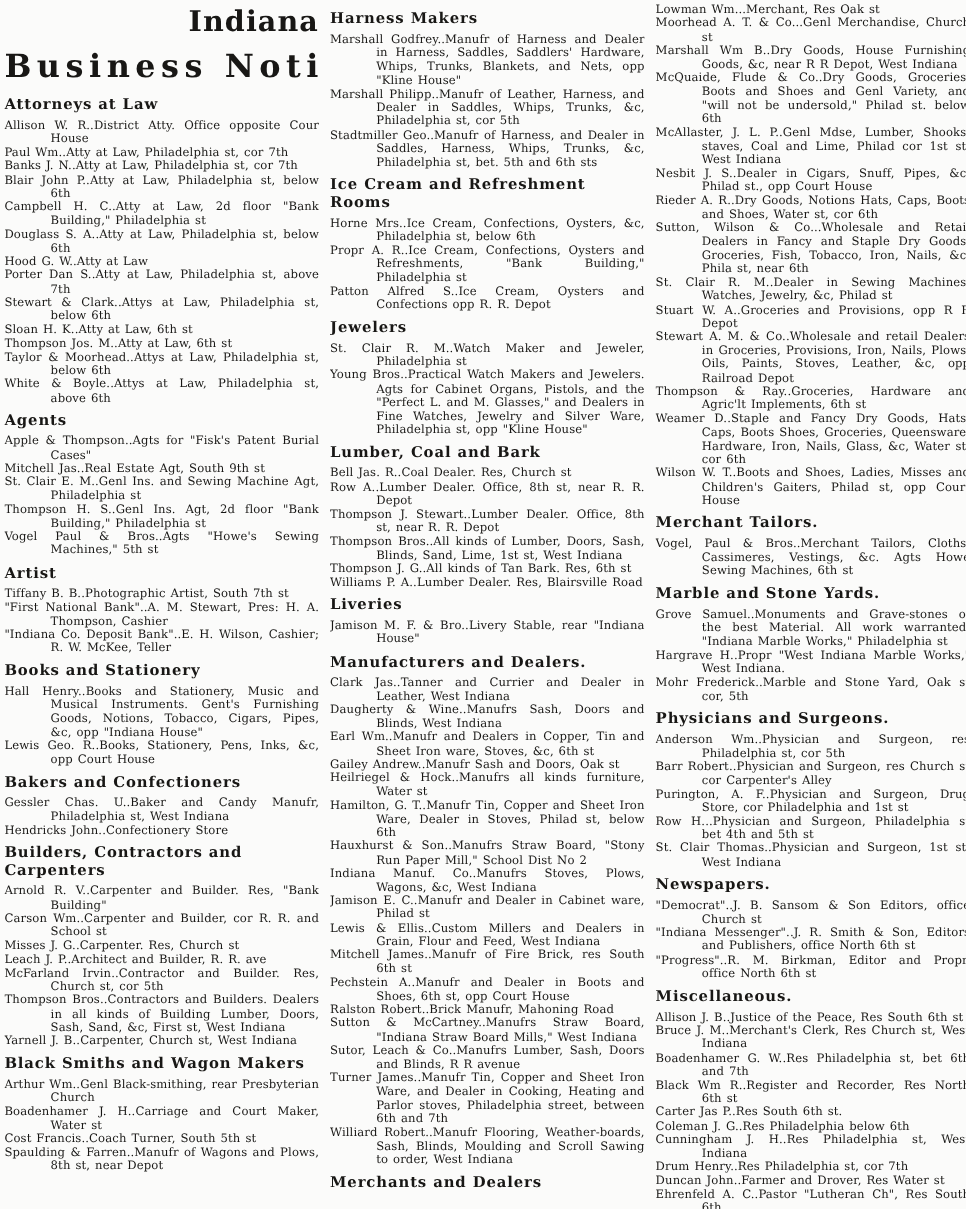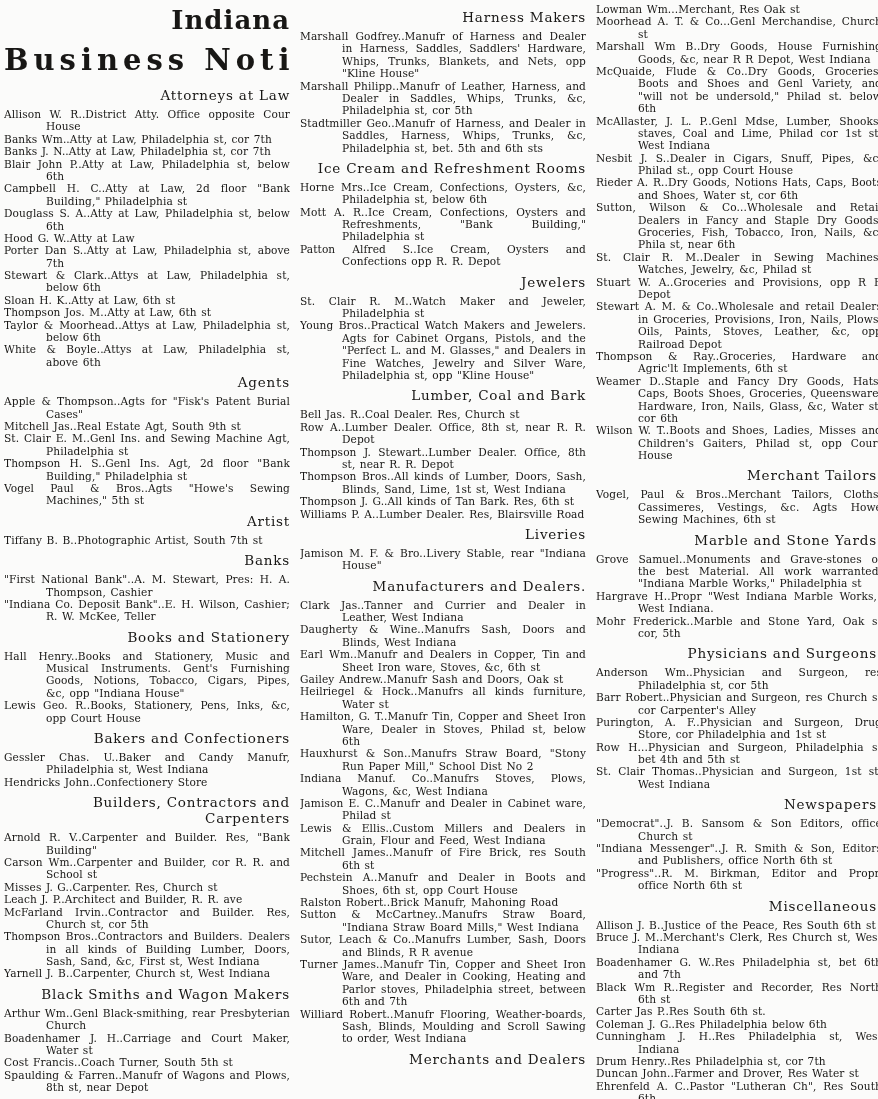--- a/index.html
+++ b/index.html
@@ -30,22 +30,22 @@
   }
   .page-subtitle {
     text-align: center;
     font-size: 29px;
     font-weight: 600;
     letter-spacing: 5px;
     margin: 0 0 10px 0;
     white-space: nowrap;
   }
   .section-heading {
-    text-align: right;
-    font-weight: normal;
+    text-align: left;
+    font-weight: bold;
     font-size: 13.5px;
     letter-spacing: 0.8px;
     margin: 6px 0 5px 0;
   }
   .entry {
     font-size: 10.6px;
     line-height: 1.17;
     text-align: justify;
     padding-left: 42px;
     text-indent: -42px;
@@ -55,41 +55,40 @@
 </style>
 </head>
 <body>
 
 <div class="page">
   <div class="col">
     <h1 class="page-title">Indiana</h1>
     <h2 class="page-subtitle">Business Notices</h2>
   <div class="section-heading">Attorneys at Law</div>
       <p class="entry">Allison W. R..District Atty.  Office opposite Cour House</p>
-      <p class="entry">Banks Wm..Atty at Law, Philadelphia st, cor 7th</p>
+      <p class="entry">Paul Wm..Atty at Law, Philadelphia st, cor 7th</p>
       <p class="entry">Banks J. N..Atty at Law, Philadelphia st, cor 7th</p>
       <p class="entry">Blair John P..Atty at Law, Philadelphia st, below 6th</p>
       <p class="entry">Campbell H. C..Atty at Law, 2d floor "Bank Building," Philadelphia st</p>
       <p class="entry">Douglass S. A..Atty at Law, Philadelphia st, below 6th</p>
       <p class="entry">Hood G. W..Atty at Law</p>
       <p class="entry">Porter Dan S..Atty at Law, Philadelphia st, above 7th</p>
       <p class="entry">Stewart &amp; Clark..Attys at Law, Philadelphia st, below 6th</p>
       <p class="entry">Sloan H. K..Atty at Law, 6th st</p>
       <p class="entry">Thompson Jos. M..Atty at Law, 6th st</p>
       <p class="entry">Taylor &amp; Moorhead..Attys at Law, Philadelphia st, below 6th</p>
       <p class="entry">White &amp; Boyle..Attys at Law, Philadelphia st, above 6th</p>
       <div class="section-heading">Agents</div>
       <p class="entry">Apple &amp; Thompson..Agts for "Fisk's Patent Burial Cases"</p>
       <p class="entry">Mitchell Jas..Real Estate Agt, South 9th st</p>
       <p class="entry">St. Clair E. M..Genl Ins. and Sewing Machine Agt, Philadelphia st</p>
       <p class="entry">Thompson H. S..Genl Ins. Agt, 2d floor "Bank Building," Philadelphia st</p>
       <p class="entry">Vogel Paul &amp; Bros..Agts "Howe's Sewing Machines," 5th st</p>
       <div class="section-heading">Artist</div>
       <p class="entry">Tiffany B. B..Photographic Artist, South 7th st</p>
-      <div class="section-heading">Banks</div>
       <p class="entry">"First National Bank"..A. M. Stewart, Pres: H. A. Thompson, Cashier</p>
       <p class="entry">"Indiana Co. Deposit Bank"..E. H. Wilson, Cashier; R. W. McKee, Teller</p>
       <div class="section-heading">Books and Stationery</div>
       <p class="entry">Hall Henry..Books and Stationery, Music and Musical Instruments.  Gent's Furnishing Goods, Notions, Tobacco, Cigars, Pipes, &amp;c, opp "Indiana House"</p>
       <p class="entry">Lewis Geo. R..Books, Stationery, Pens, Inks, &amp;c, opp Court House</p>
       <div class="section-heading">Bakers and Confectioners</div>
       <p class="entry">Gessler Chas. U..Baker and Candy Manufr, Philadelphia st, West Indiana</p>
       <p class="entry">Hendricks John..Confectionery Store</p>
       <div class="section-heading">Builders, Contractors and Carpenters</div>
       <p class="entry">Arnold R. V..Carpenter and Builder.  Res, "Bank Building"</p>
@@ -105,21 +104,21 @@
       <p class="entry">Cost Francis..Coach Turner, South 5th st</p>
       <p class="entry">Spaulding &amp; Farren..Manufr of Wagons and Plows, 8th st, near Depot</p>
     </div>
   <div class="col">
       <div class="section-heading">Harness Makers</div>
       <p class="entry">Marshall Godfrey..Manufr of Harness and Dealer in Harness, Saddles, Saddlers' Hardware, Whips, Trunks, Blankets, and Nets, opp "Kline House"</p>
       <p class="entry">Marshall Philipp..Manufr of Leather, Harness, and Dealer in Saddles, Whips, Trunks, &amp;c, Philadelphia st, cor 5th</p>
       <p class="entry">Stadtmiller Geo..Manufr of Harness, and Dealer in Saddles, Harness, Whips, Trunks, &amp;c, Philadelphia st, bet. 5th and 6th sts</p>
       <div class="section-heading">Ice Cream and Refreshment Rooms</div>
       <p class="entry">Horne Mrs..Ice Cream, Confections, Oysters, &amp;c, Philadelphia st, below 6th</p>
-      <p class="entry">Mott A. R..Ice Cream, Confections, Oysters and Refreshments, "Bank Building," Philadelphia st</p>
+      <p class="entry">Propr A. R..Ice Cream, Confections, Oysters and Refreshments, "Bank Building," Philadelphia st</p>
       <p class="entry">Patton Alfred S..Ice Cream, Oysters and Confections opp R. R. Depot</p>
       <div class="section-heading">Jewelers</div>
       <p class="entry">St. Clair R. M..Watch Maker and Jeweler, Philadelphia st</p>
       <p class="entry">Young Bros..Practical Watch Makers and Jewelers. Agts for Cabinet Organs, Pistols, and the "Perfect L. and M. Glasses," and Dealers in Fine Watches, Jewelry and Silver Ware, Philadelphia st, opp "Kline House"</p>
       <div class="section-heading">Lumber, Coal and Bark</div>
       <p class="entry">Bell Jas. R..Coal Dealer.  Res, Church st</p>
       <p class="entry">Row A..Lumber Dealer.  Office, 8th st, near R. R. Depot</p>
       <p class="entry">Thompson J. Stewart..Lumber Dealer.  Office, 8th st, near R. R. Depot</p>
       <p class="entry">Thompson Bros..All kinds of Lumber, Doors, Sash, Blinds, Sand, Lime, 1st st, West Indiana</p>
       <p class="entry">Thompson J. G..All kinds of Tan Bark.  Res, 6th st</p>

